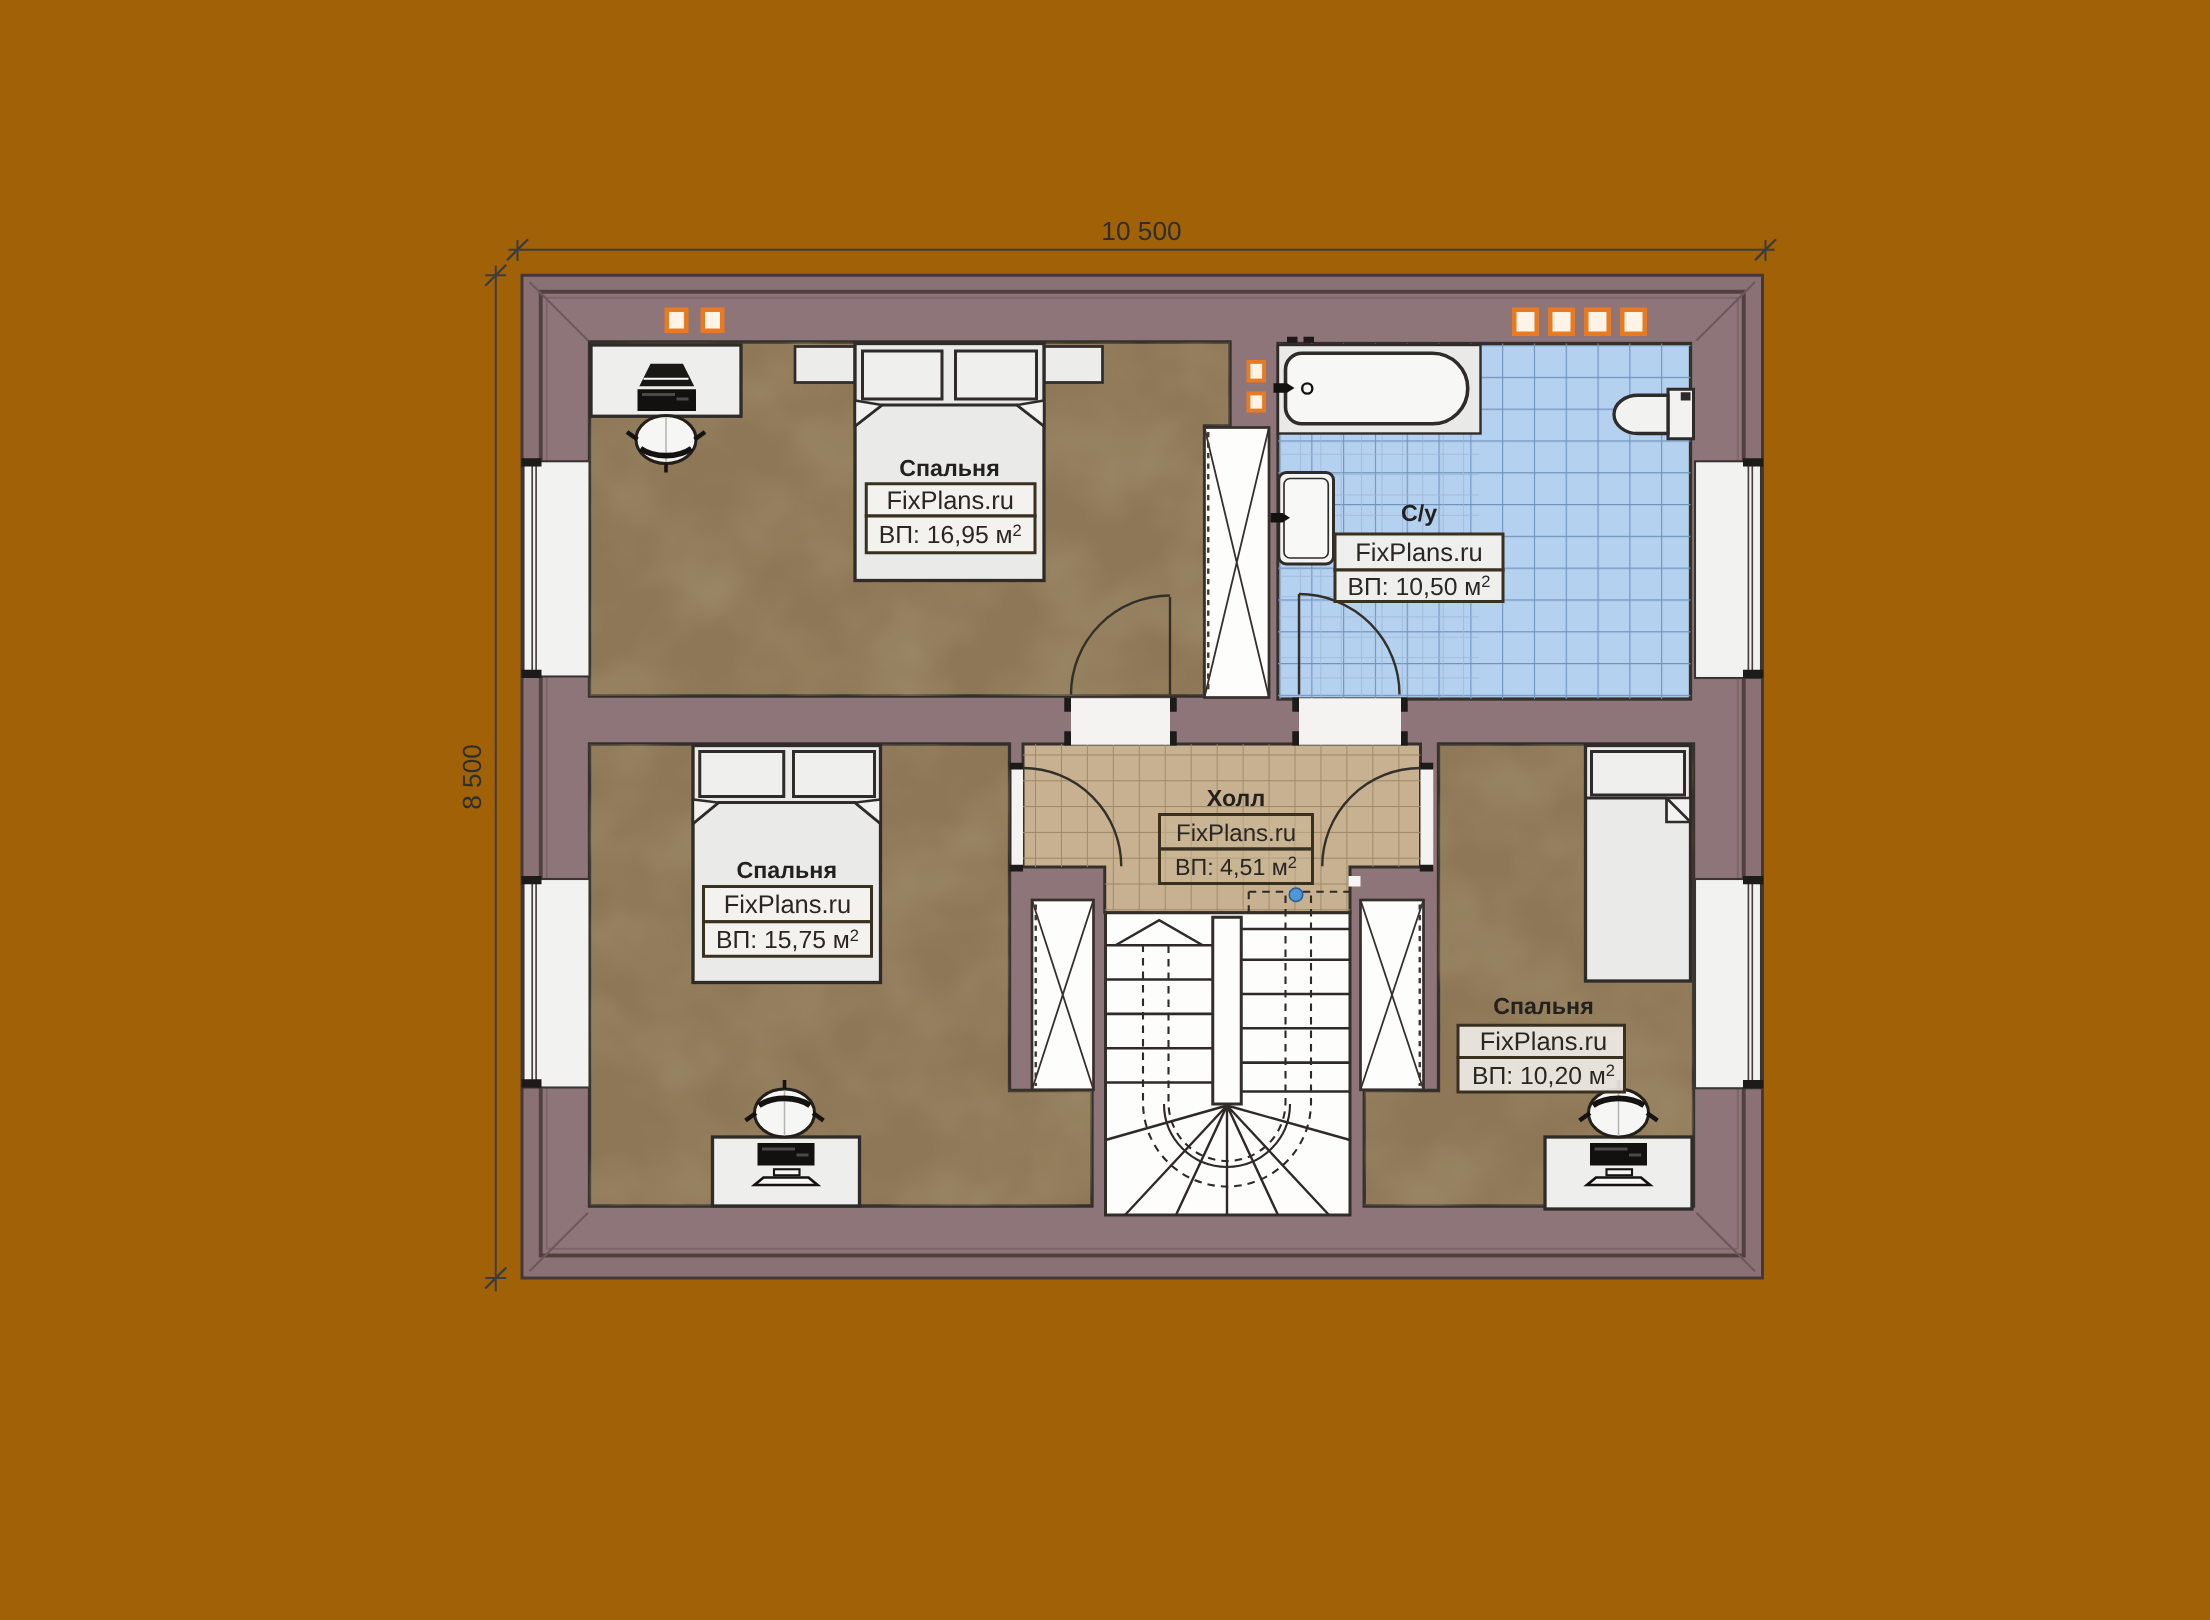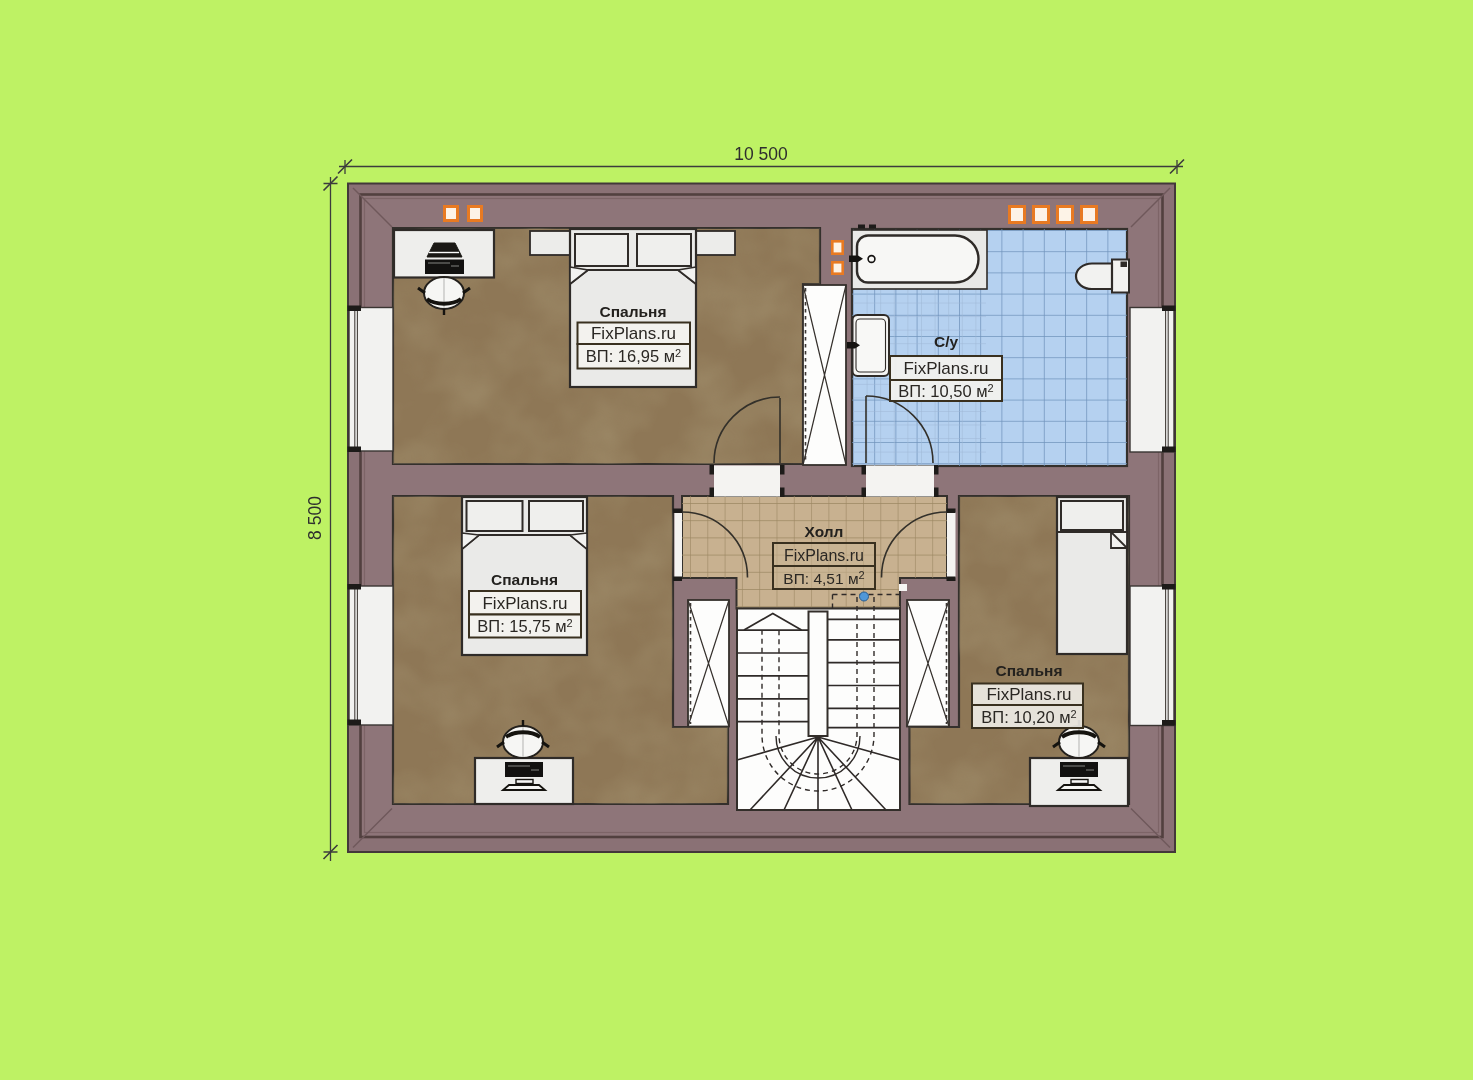--- a/index.html
+++ b/index.html
@@ -1,16 +1,16 @@
 <!DOCTYPE html>
 <html><head>
 <meta charset="utf-8">
 <style>
 html,body{margin:0;padding:0;background:#ffffff;}
-#page{position:relative;width:1473px;height:1080px;background:#bef264;overflow:hidden;}
+#page{position:relative;width:1473px;height:1080px;background:#a16207;overflow:hidden;}
 svg{position:absolute;top:0;left:0;}
 text{font-family:"Liberation Sans",sans-serif;}
 </style>
 </head>
 <body>
 <div id="page">
 <svg width="1473" height="1080" viewBox="0 0 1473 1080">
 <defs>
 <filter id="mottle" x="-5%" y="-5%" width="110%" height="110%">
  <feTurbulence type="fractalNoise" baseFrequency="0.016 0.018" numOctaves="3" seed="7" result="n"></feTurbulence>

